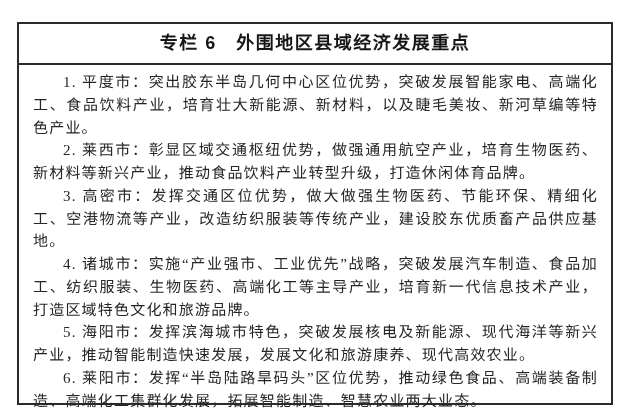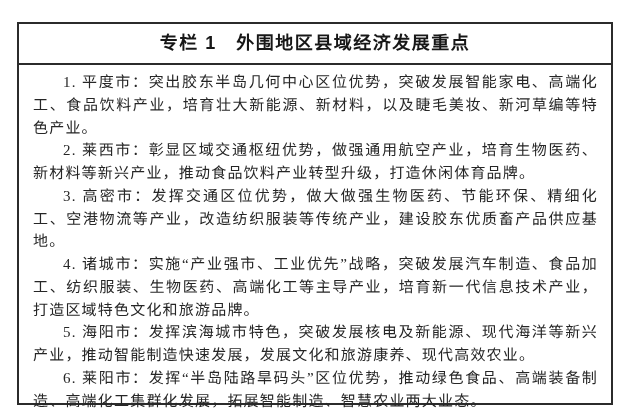--- a/index.html
+++ b/index.html
@@ -51,21 +51,21 @@
     text-justify: inter-character;
     text-indent: 2em;
     letter-spacing: 1.2px;
   }
 </style>
 </head>
 <body>
 
 <div class="page">
   <div class="panel">
-    <div class="panel-title">专栏 1　外围地区县域经济发展重点</div>
+    <div class="panel-title">专栏 6　外围地区县域经济发展重点</div>
     <div class="panel-body">
       <p>1. 平度市：突出胶东半岛几何中心区位优势，突破发展智能家电、高端化工、食品饮料产业，培育壮大新能源、新材料，以及睫毛美妆、新河草编等特色产业。</p>
       <p>2. 莱西市：彰显区域交通枢纽优势，做强通用航空产业，培育生物医药、新材料等新兴产业，推动食品饮料产业转型升级，打造休闲体育品牌。</p>
       <p>3. 高密市：发挥交通区位优势，做大做强生物医药、节能环保、精细化工、空港物流等产业，改造纺织服装等传统产业，建设胶东优质畜产品供应基地。</p>
       <p>4. 诸城市：实施“产业强市、工业优先”战略，突破发展汽车制造、食品加工、纺织服装、生物医药、高端化工等主导产业，培育新一代信息技术产业，打造区域特色文化和旅游品牌。</p>
       <p>5. 海阳市：发挥滨海城市特色，突破发展核电及新能源、现代海洋等新兴产业，推动智能制造快速发展，发展文化和旅游康养、现代高效农业。</p>
       <p>6. 莱阳市：发挥“半岛陆路旱码头”区位优势，推动绿色食品、高端装备制造、高端化工集群化发展，拓展智能制造、智慧农业两大业态。</p>
       <p>7. 莱州市：放大海港优势，突出发展黄金、化工、机械制造、石材等优势产业，壮大高端装备、电子信息等新兴产业，特色化发展现代高效农业。</p>
     </div>
   </div>

